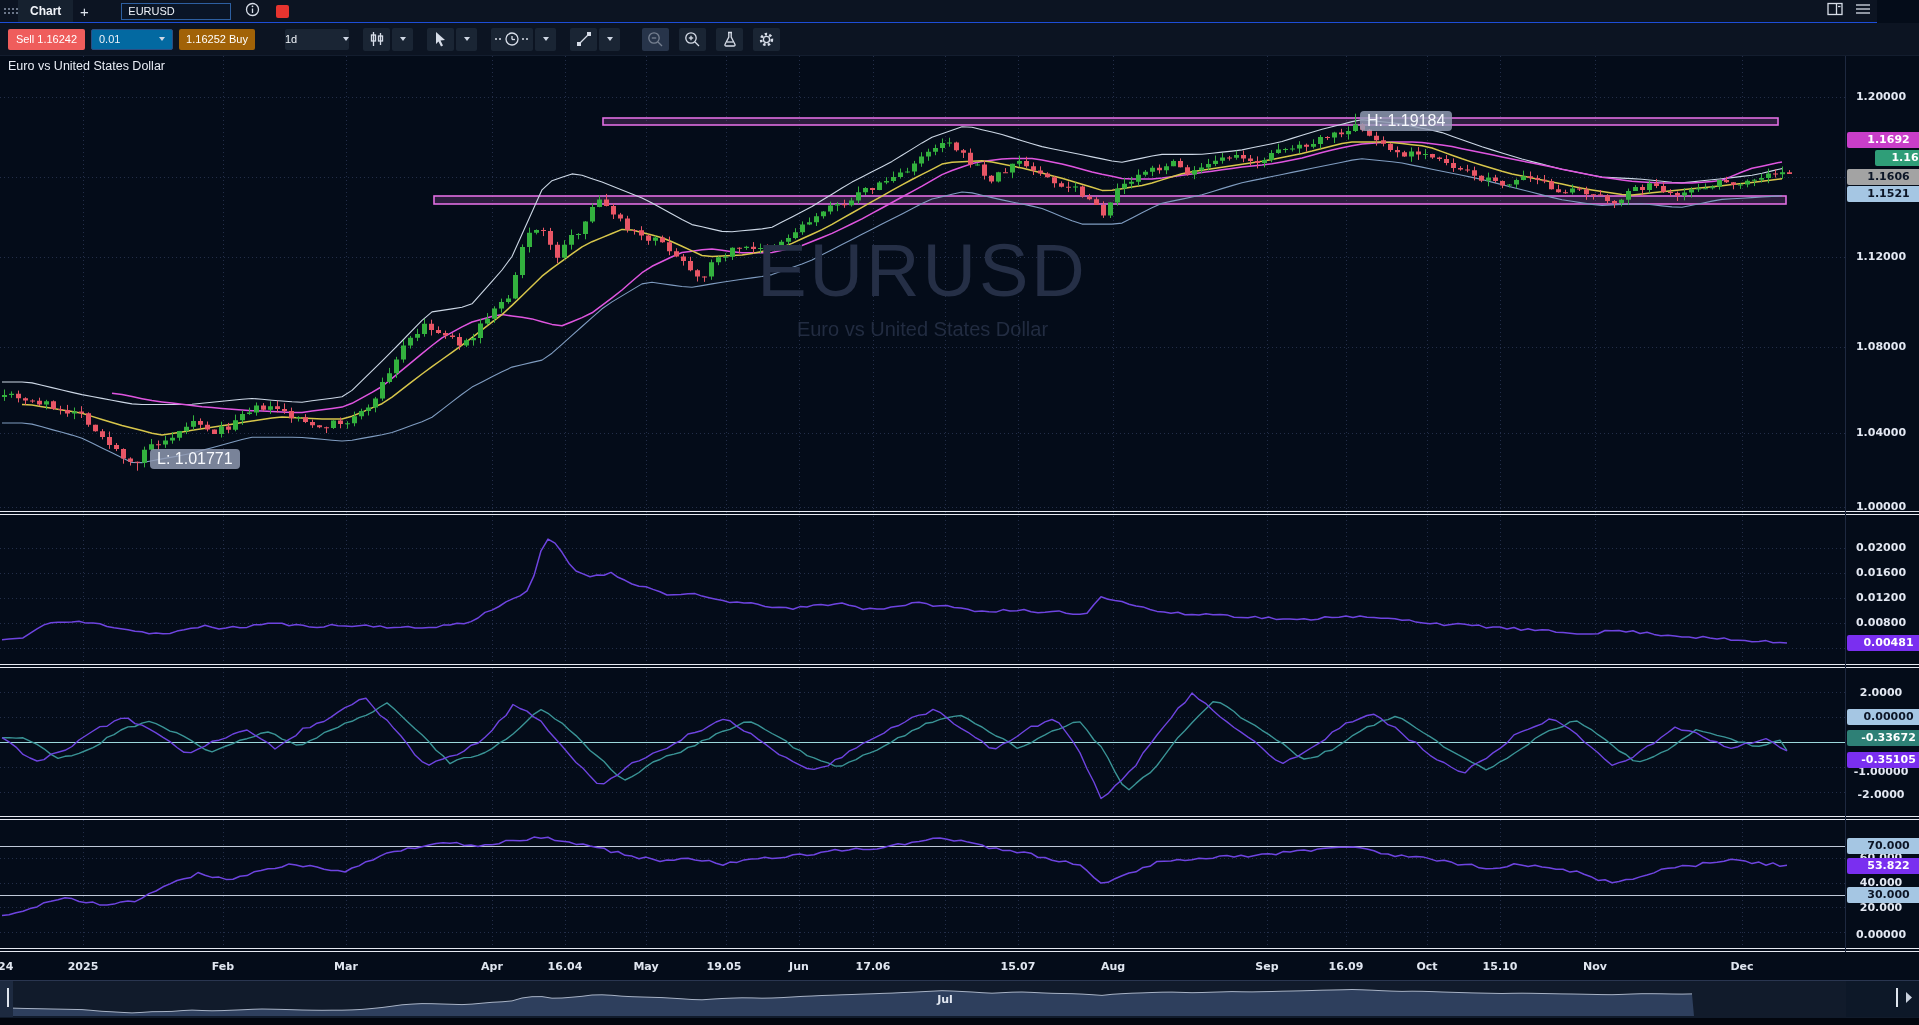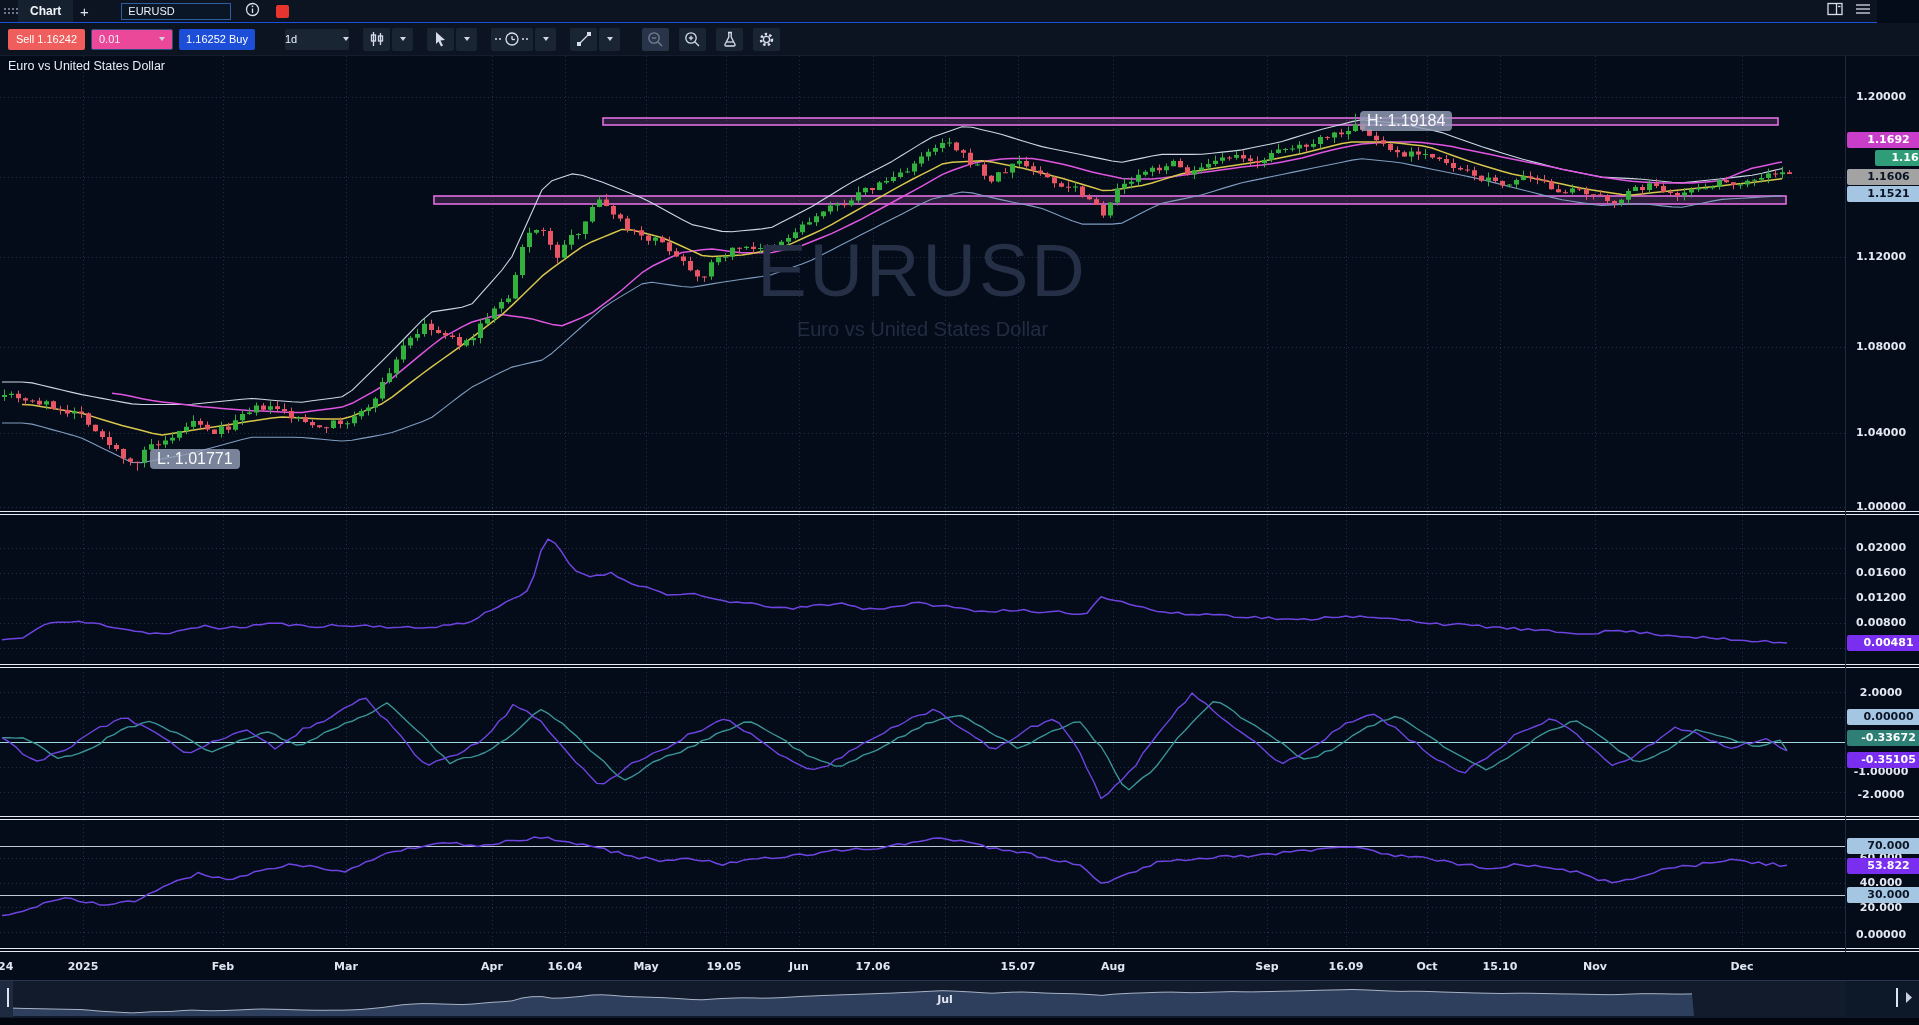--- a/index.html
+++ b/index.html
@@ -19,23 +19,23 @@
         color:#eef2f8;font-size:11px;padding:0 6px;outline:none;font-family:inherit;}
   .info-ic{margin-left:14px;}
   .redsq{margin-left:16px;width:13px;height:13px;background:#e7342f;border-radius:2px;cursor:pointer;}
   .tab-right{position:absolute;right:6px;top:0;height:22px;display:flex;align-items:center;gap:12px;}
   
   .toolbar{position:absolute;left:0;top:23px;width:1919px;height:32px;background:#0c1422;
            border-bottom:1px solid #131d2e;display:flex;align-items:center;z-index:5;}
   .btn{height:21px;display:flex;align-items:center;justify-content:center;border-radius:2px;
        font-size:11px;cursor:pointer;}
   .sell{width:77px;margin-left:8px;background:#ef5d5c;color:#fff;}
-  .vol{width:82px;margin-left:6px;background:#ec4899;border:1px solid #2b4d82;color:#eef2f8;
+  .vol{width:82px;margin-left:6px;background:#0369a1;border:1px solid #2b4d82;color:#eef2f8;
        justify-content:space-between;padding:0 7px;box-sizing:border-box;}
-  .buy{width:76px;margin-left:6px;background:#1d4ed8;color:#fff;}
+  .buy{width:76px;margin-left:6px;background:#a16207;color:#fff;}
   .tf{width:64px;margin-left:30px;background:#1a2534;color:#eef2f8;justify-content:space-between;
       padding:0 0;box-sizing:border-box;}
   .icbtn{width:27px;height:23px;margin-left:14px;background:#1a2534;border-radius:2px;
          display:flex;align-items:center;justify-content:center;cursor:pointer;}
   .icaret{width:21px;height:23px;margin-left:2px;background:#1a2534;border-radius:2px;
           display:flex;align-items:center;justify-content:center;cursor:pointer;}
   .plain{background:#1a2534;}
   .pressed{background:#27344a;}
   .caret{width:0;height:0;border-left:3.5px solid transparent;border-right:3.5px solid transparent;
          border-top:4px solid #cfd7e4;}

